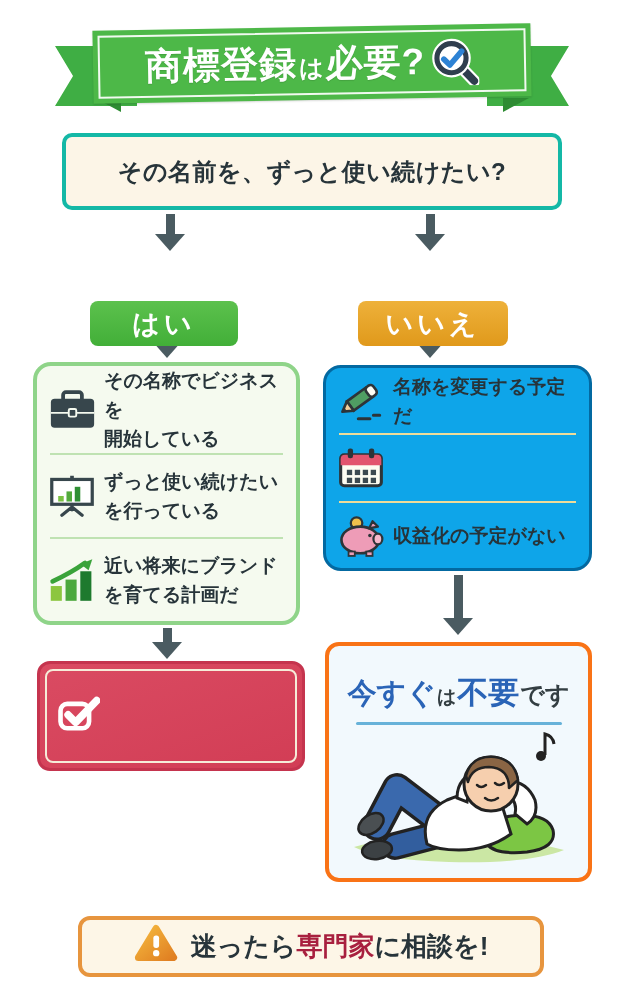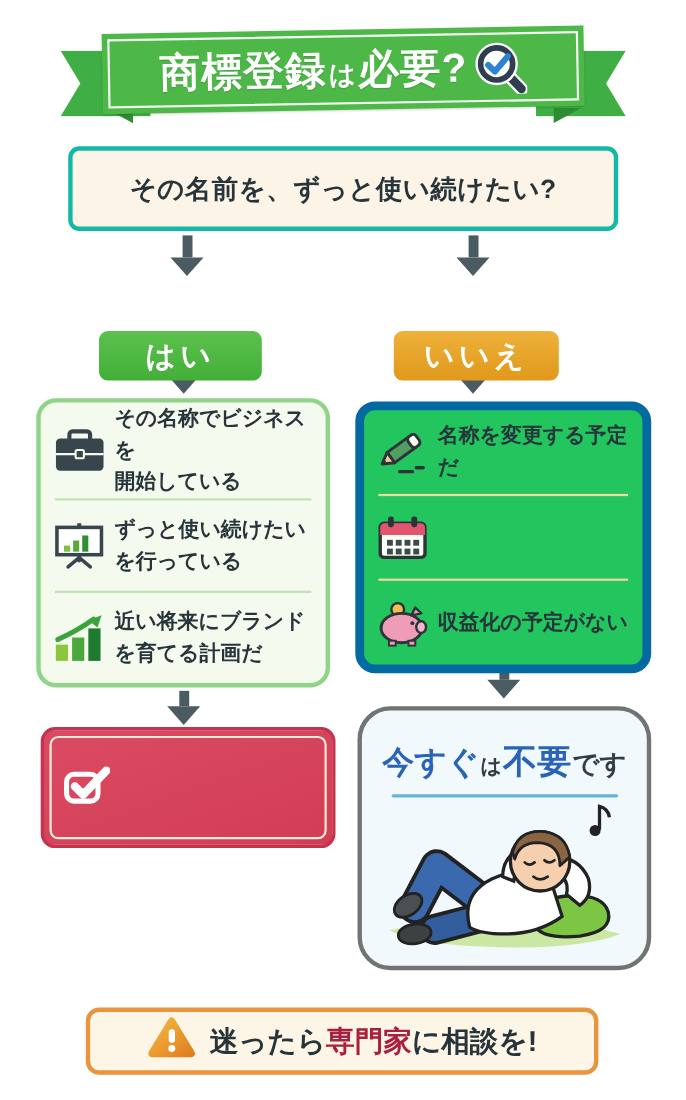--- a/index.html
+++ b/index.html
@@ -42,39 +42,39 @@
 
   
   .btn{position:absolute;height:45px;border-radius:8px;color:#fff;font-size:27px;font-weight:bold;
        display:flex;align-items:center;justify-content:center;letter-spacing:4px;margin-top:48px;}
   .btn-yes{left:90px;top:253px;width:148px;background:linear-gradient(180deg,#5cc14d,#42af38);}
   .btn-no{left:358px;top:253px;width:150px;background:linear-gradient(180deg,#eeb13a,#e0991b);}
 
   
   .panel{position:absolute;box-sizing:border-box;border-radius:18px;display:flex;flex-direction:column;}
   .green-panel{left:33px;top:362px;width:267px;height:263px;background:#f5faef;border:4px solid #8fd489;}
-  .yellow-panel{left:323px;top:365px;width:269px;height:247px;background:#22c55e;border:8px solid #0369a1;}
+  .yellow-panel{left:323px;top:365px;width:269px;height:206px;background:#0ea5e9;border:3px solid #0369a1;}
   .check-row{flex:1;display:flex;align-items:center;gap:8px;padding:0 11px;}
   .check-icon{flex:0 0 48px;display:flex;align-items:center;justify-content:center;}
   .check-text{font-size:19px;font-weight:bold;line-height:29px;color:#27343a;}
   .divider{height:2px;margin:0 13px;}
   .green-panel .divider{background:#bfe2b2;}
   .yellow-panel .divider{background:#eedc9a;}
 
   
   .red-box{position:absolute;left:37px;top:661px;width:268px;height:110px;box-sizing:border-box;
            background:linear-gradient(160deg,#da4b62,#d23d55);border:3px solid #c5344e;border-radius:13px;}
   .red-inner{position:absolute;inset:5px;border:2px solid #f6ecd9;border-radius:8px;pointer-events:none;}
   .red-content{position:absolute;inset:0;display:flex;align-items:center;gap:10px;padding-left:18px;}
   .red-text{color:#fff;font-size:24px;font-weight:bold;line-height:34px;text-shadow:0 1px 1px rgba(0,0,0,.1);}
   .red-line2{margin-left:12px;}
 
   
   .blue-box{position:absolute;left:325px;top:642px;width:267px;height:240px;box-sizing:border-box;
-            background:#f2f9fd;border:4px solid #737373;border-radius:30px;overflow:hidden;}
+            background:#f2f9fd;border:4px solid #f97316;border-radius:14px;overflow:hidden;}
   .blue-title{margin-top:26px;text-align:center;display:flex;align-items:baseline;justify-content:center;gap:1px;}
   .bt-blue{color:#2a64b7;font-weight:bold;font-size:29px;}
   .bt-blue2{color:#2a64b7;font-weight:bold;font-size:31px;}
   .bt-dark{color:#333e42;font-weight:bold;font-size:19px;}
   .bt-dark2{color:#333e42;font-weight:bold;font-size:24px;}
   .blue-underline{width:206px;height:3px;background:#67b2d9;margin:8px auto 0;border-radius:2px;}
   .illustration{position:absolute;left:10px;bottom:2px;}
 
   
   .footer-box{position:absolute;left:78px;top:916px;width:466px;height:61px;box-sizing:border-box;

